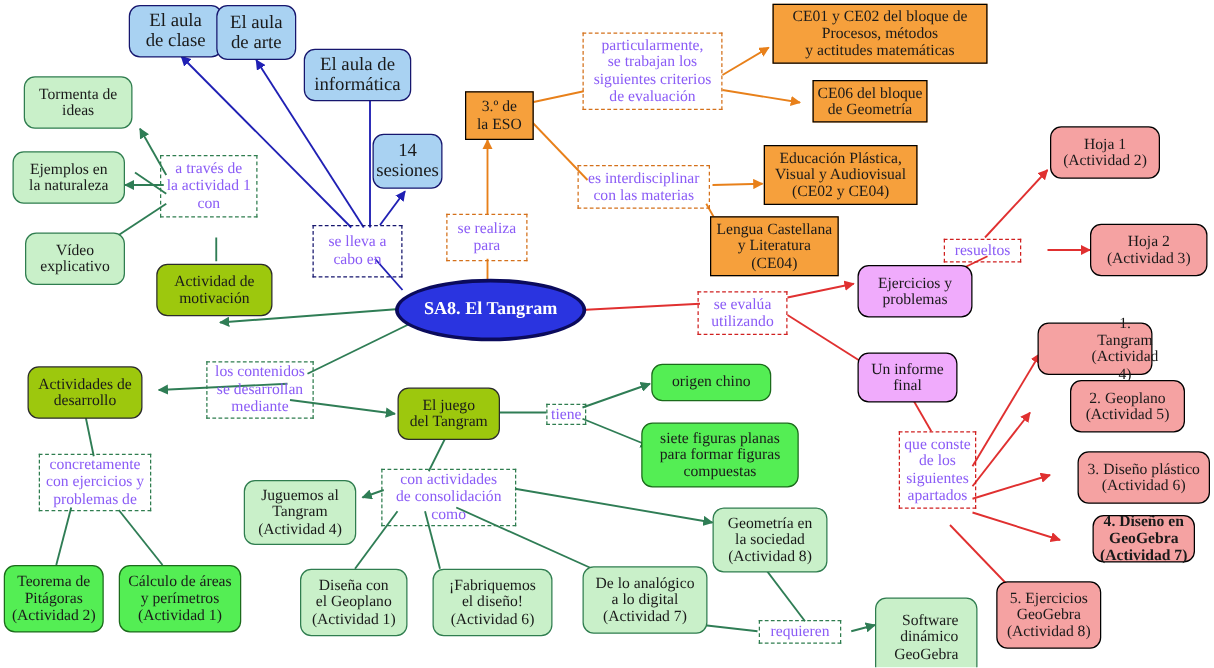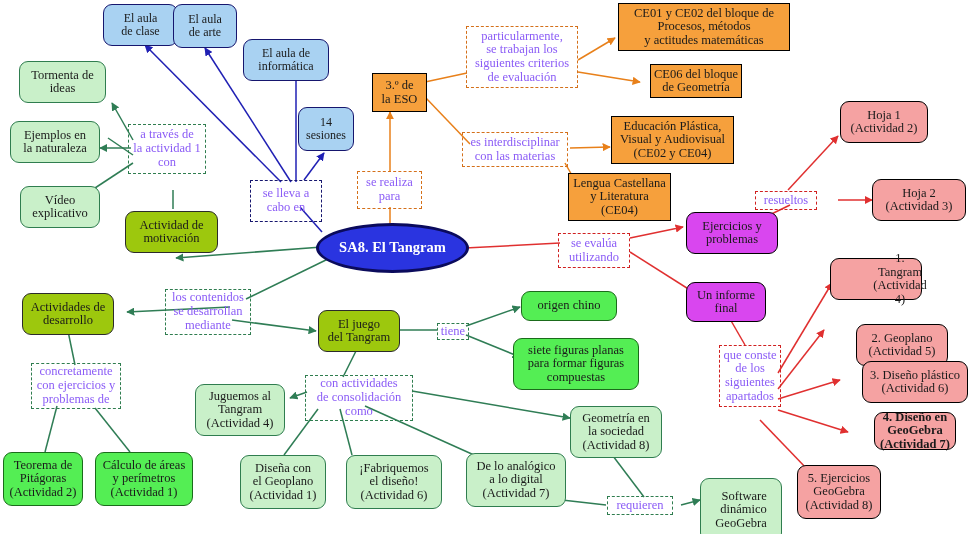--- a/index.html
+++ b/index.html
@@ -34,21 +34,21 @@
     color: #1a1a1a;
     white-space: pre-line;
     z-index: 5;
   }
 
   
   .n-blue {
     background: #a9d2f2;
     border: 1.6px solid #16166e;
     border-radius: 9px;
-    font-size: 12px;
+    font-size: 15px;
   }
   .n-ellipse {
     background: #2a34e0;
     border: 3px solid #0b0b5c;
     border-radius: 50%;
     color: #ffffff;
     font-weight: bold;
     font-size: 14.5px;
     box-shadow: none;
   }
@@ -70,21 +70,21 @@
     border-radius: 9px;
     font-size: 12.5px;
   }
   .n-orange {
     background: #f6a03c;
     border: 1.4px solid #000000;
     border-radius: 0;
     font-size: 12.5px;
   }
   .n-red {
-    background: #d946ef;
+    background: #f0abfc;
     border: 1.6px solid #000000;
     border-radius: 9px;
     font-size: 12.5px;
   }
   .n-pink {
     background: #f5a2a2;
     border: 1.4px solid #000000;
     border-radius: 9px;
     font-size: 12.5px;
   }
@@ -289,21 +289,21 @@
 
   <div class="node n-pink" style="left:840px; top:101px; width:88px; height:42px;">Hoja 1
 (Actividad 2)</div>
 
   <div class="node n-pink" style="left:872px; top:179px; width:94px; height:42px;">Hoja 2
 (Actividad 3)</div>
 
   <div class="node n-pink" style="left:830px; top:258px; width:92px; height:42px;padding-left:48px;">1. Tangram
 (Actividad 4)</div>
 
-  <div class="node n-pink" style="left:856px; top:324px; width:92px; height:42px;">2. Geoplano
+  <div class="node n-pink" style="left:856px; top:304px; width:92px; height:42px;">2. Geoplano
 (Actividad 5)</div>
 
   <div class="node n-pink" style="left:862px; top:361px; width:106px; height:42px;">3. Diseño plástico
 (Actividad 6)</div>
 
   <div class="node n-pink" style="left:874px; top:412px; width:82px; height:38px;font-weight:bold;">4. Diseño en
 GeoGebra
 (Actividad 7)</div>
 
   <div class="node n-pink" style="left:797px; top:465px; width:84px; height:54px;">5. Ejercicios

